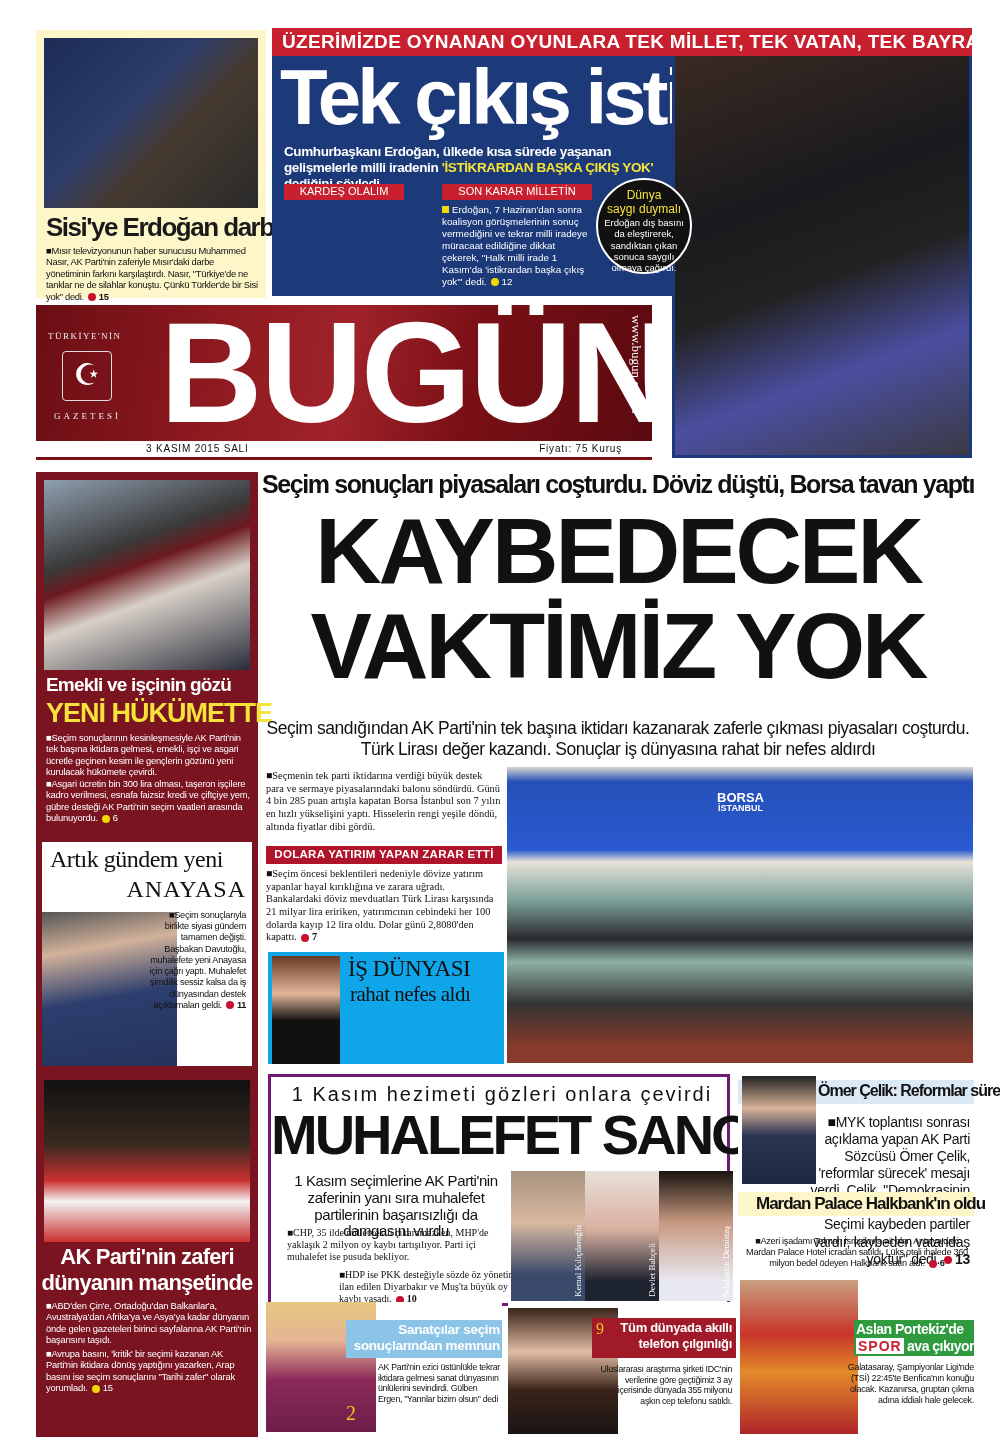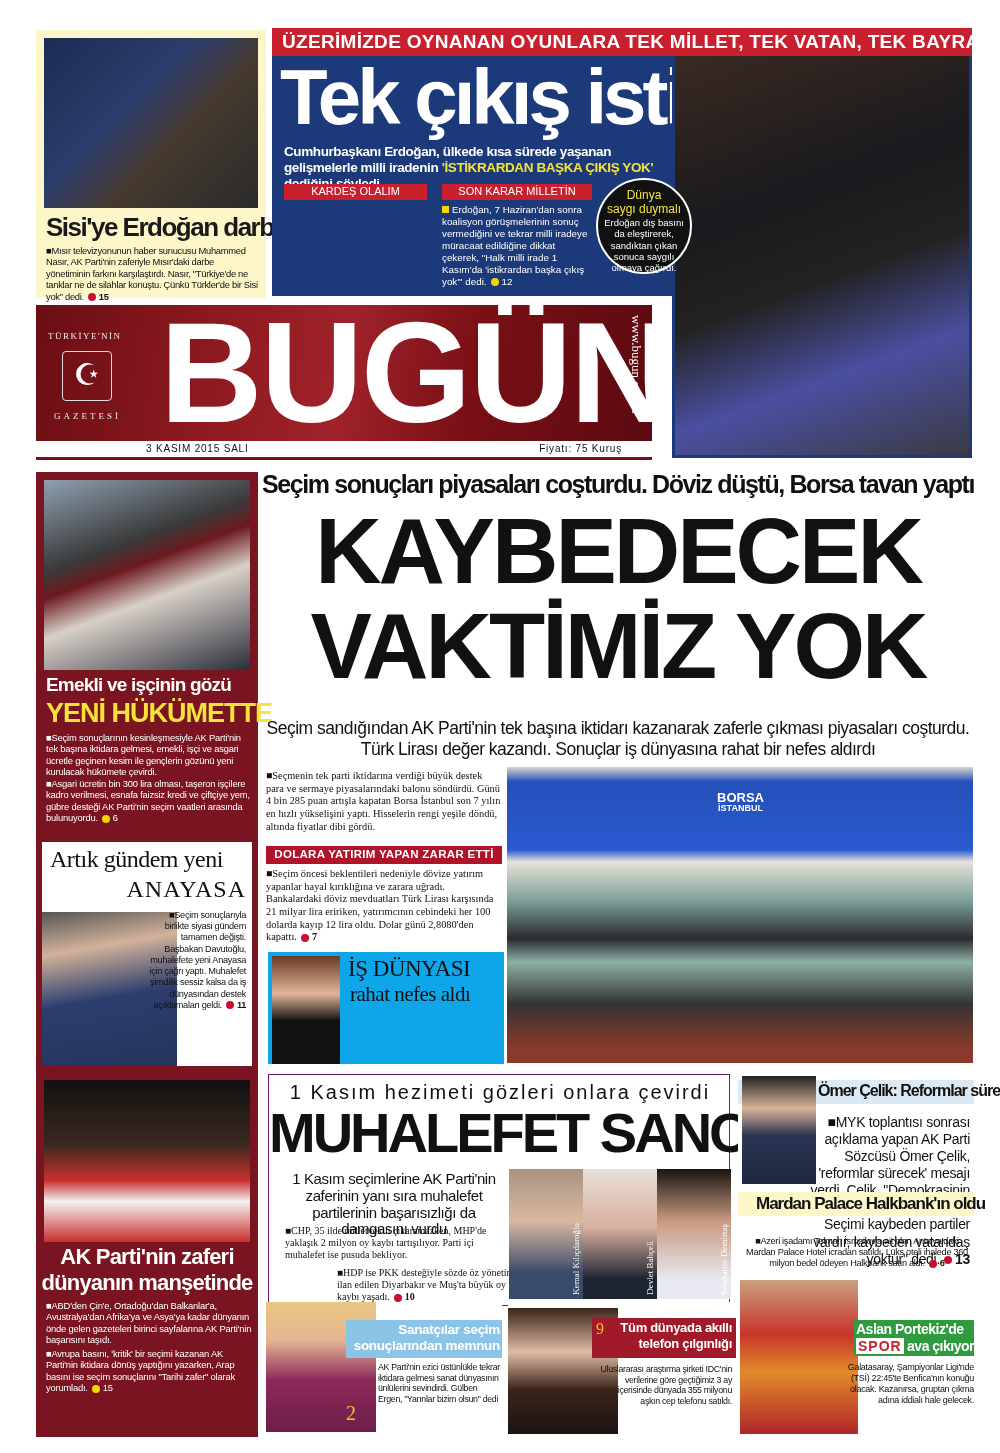--- a/index.html
+++ b/index.html
@@ -62,21 +62,21 @@
 #redTag{left:266px;top:846px;width:236px;height:18px;background:#b0142a;color:#fff;font-size:11.5px;text-align:center;padding-top:2px;letter-spacing:0.3px}
 #body2{left:266px;top:868px;width:236px;font-family:"Liberation Serif",serif;font-size:10.4px}
 #isdunya{left:268px;top:952px;width:236px;height:112px;background:#0ea5e9}
 #isdunya .photo{left:4px;top:4px;width:68px;height:108px;background:linear-gradient(180deg,#6a3a25 0%,#e0b598 35%,#111 60%,#111 100%)}
 #isdunya h3{position:absolute;left:80px;top:4px;font-family:"Liberation Serif",serif;font-weight:normal;font-size:23px;white-space:nowrap;letter-spacing:-0.5px}
 #isdunya h4{position:absolute;left:82px;top:30px;font-family:"Liberation Serif",serif;font-weight:normal;font-size:21px;white-space:nowrap;letter-spacing:-0.5px}
 #isdunya p{position:absolute;left:82px;top:58px;width:150px;font-size:9px;letter-spacing:-0.3px}
 #borsa{left:507px;top:767px;width:466px;height:296px;background:linear-gradient(180deg,#d7d7d0 0%,#2450b8 5%,#2a5ad0 28%,#e6e2d8 32%,#7ea29a 45%,#2a2a30 58%,#8eb0a4 66%,#333 80%,#8a3a2a 95%)}
 #borsa .lbl{position:absolute;left:210px;top:24px;color:#fff;font-weight:bold;font-size:13px;text-align:center;line-height:1}
 
-#muh{left:268px;top:1074px;width:462px;height:232px;border:1px solid #701a75;background:#fff}
+#muh{left:268px;top:1074px;width:462px;height:232px;border:3px solid #701a75;background:#fff}
 #muh .k{position:absolute;left:0;top:6px;width:462px;text-align:center;font-size:20px;letter-spacing:2px}
 #muh h2{position:absolute;left:0;top:30px;width:462px;text-align:center;font-size:56px;letter-spacing:-3px;white-space:nowrap;line-height:1}
 #muh .deck{position:absolute;left:10px;top:96px;width:230px;text-align:center;font-size:15px;letter-spacing:-0.4px;line-height:1.12}
 #muh .b1{position:absolute;left:16px;top:150px;width:230px;font-family:"Liberation Serif",serif;font-size:10px}
 #muh .b2{position:absolute;left:68px;top:192px;width:178px;font-family:"Liberation Serif",serif;font-size:10px}
 .pol{position:absolute;top:94px;width:74px;height:130px}
 .pol span{position:absolute;right:2px;bottom:4px;writing-mode:vertical-rl;transform:rotate(180deg);color:#fff;font-family:"Liberation Serif",serif;font-size:9px}
 
 #omer{left:738px;top:1074px;width:236px;height:110px;background:#fff}
 #omer .band{position:absolute;left:0;top:6px;width:236px;height:24px;background:#dbe9f5}
@@ -112,21 +112,21 @@
 <div id="sisi" class="abs">
   <div class="photo"></div>
   <h2 class="cond">Sisi'ye Erdoğan darbesi</h2>
   <p><span class="bullet"></span><span>Mısır televizyonunun haber sunucusu Muhammed Nasır, AK Parti'nin zaferiyle Mısır'daki darbe yönetiminin farkını karşılaştırdı. Nasır, "Türkiye'de ne tanklar ne de silahlar konuştu. Çünkü Türkler'de bir Sisi yok" dedi.</span><span class="pg red"></span><b>15</b></p>
 </div>
 
 <div id="topbar" class="abs">ÜZERİMİZDE OYNANAN OYUNLARA TEK MİLLET, TEK VATAN, TEK BAYRAK CEVABI</div>
 <div id="blue" class="abs">
   <h1 class="cond">Tek çıkış istikrar</h1>
   <div class="deck"><span style="color:#fff">Cumhurbaşkanı Erdoğan, ülkede kısa sürede yaşanan gelişmelerle milli iradenin </span><span>'İSTİKRARDAN BAŞKA ÇIKIŞ YOK'</span><span style="color:#fff"> dediğini söyledi</span></div>
-  <div class="tag" style="left:12px;width:143px">KARDEŞ OLALIM</div>
+  <div class="tag" style="left:12px;width:120px">KARDEŞ OLALIM</div>
   <div class="tag" style="left:170px;width:150px">SON KARAR MİLLETİN</div>
   <p class="col" style="left:170px;width:150px"><span>Erdoğan, 7 Haziran'dan sonra koalisyon görüşmelerinin sonuç vermediğini ve tekrar milli iradeye müracaat edildiğine dikkat çekerek, "Halk milli irade 1 Kasım'da 'istikrardan başka çıkış yok'" dedi.</span><span class="pg yel"></span><span>12</span></p>
 </div>
 <div id="dunya" class="abs">
   <div class="h">Dünya</div>
   <div class="h">saygı duymalı</div>
   <div>Erdoğan dış basını da eleştirerek, sandıktan çıkan sonuca saygılı olmaya çağırdı.</div>
 </div>
 <div id="erdPhoto" class="photo"></div>
 

